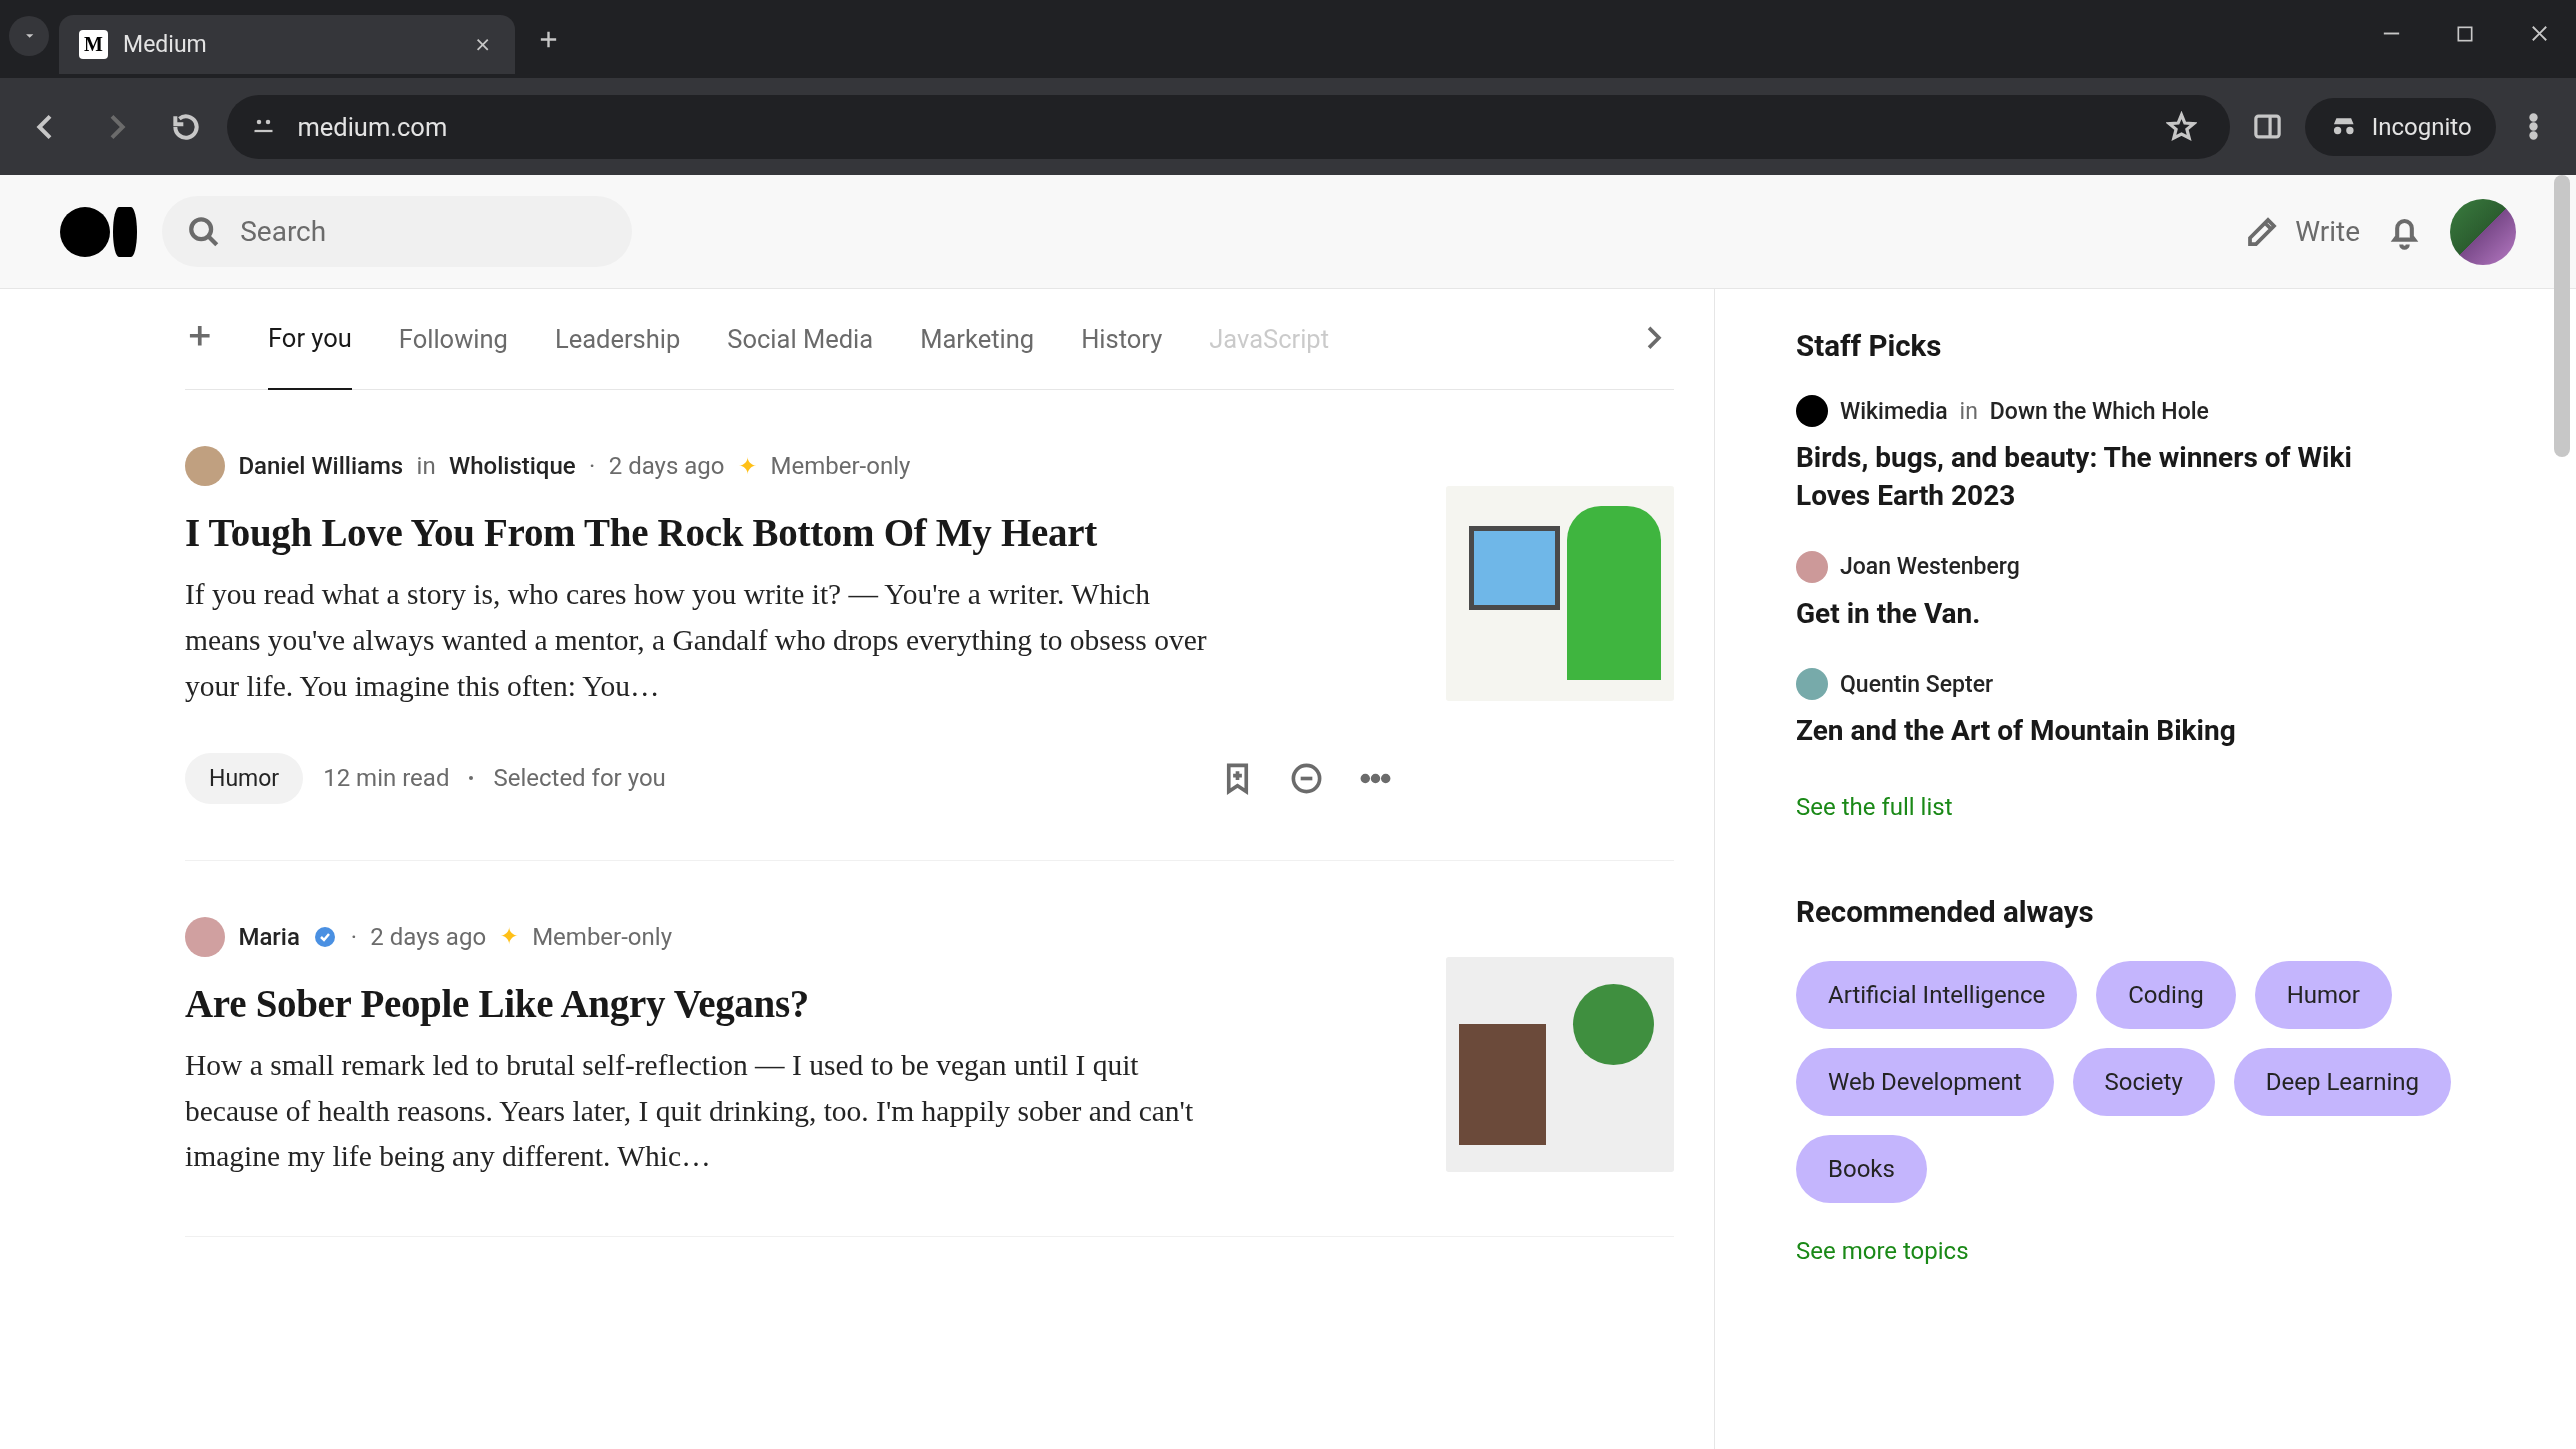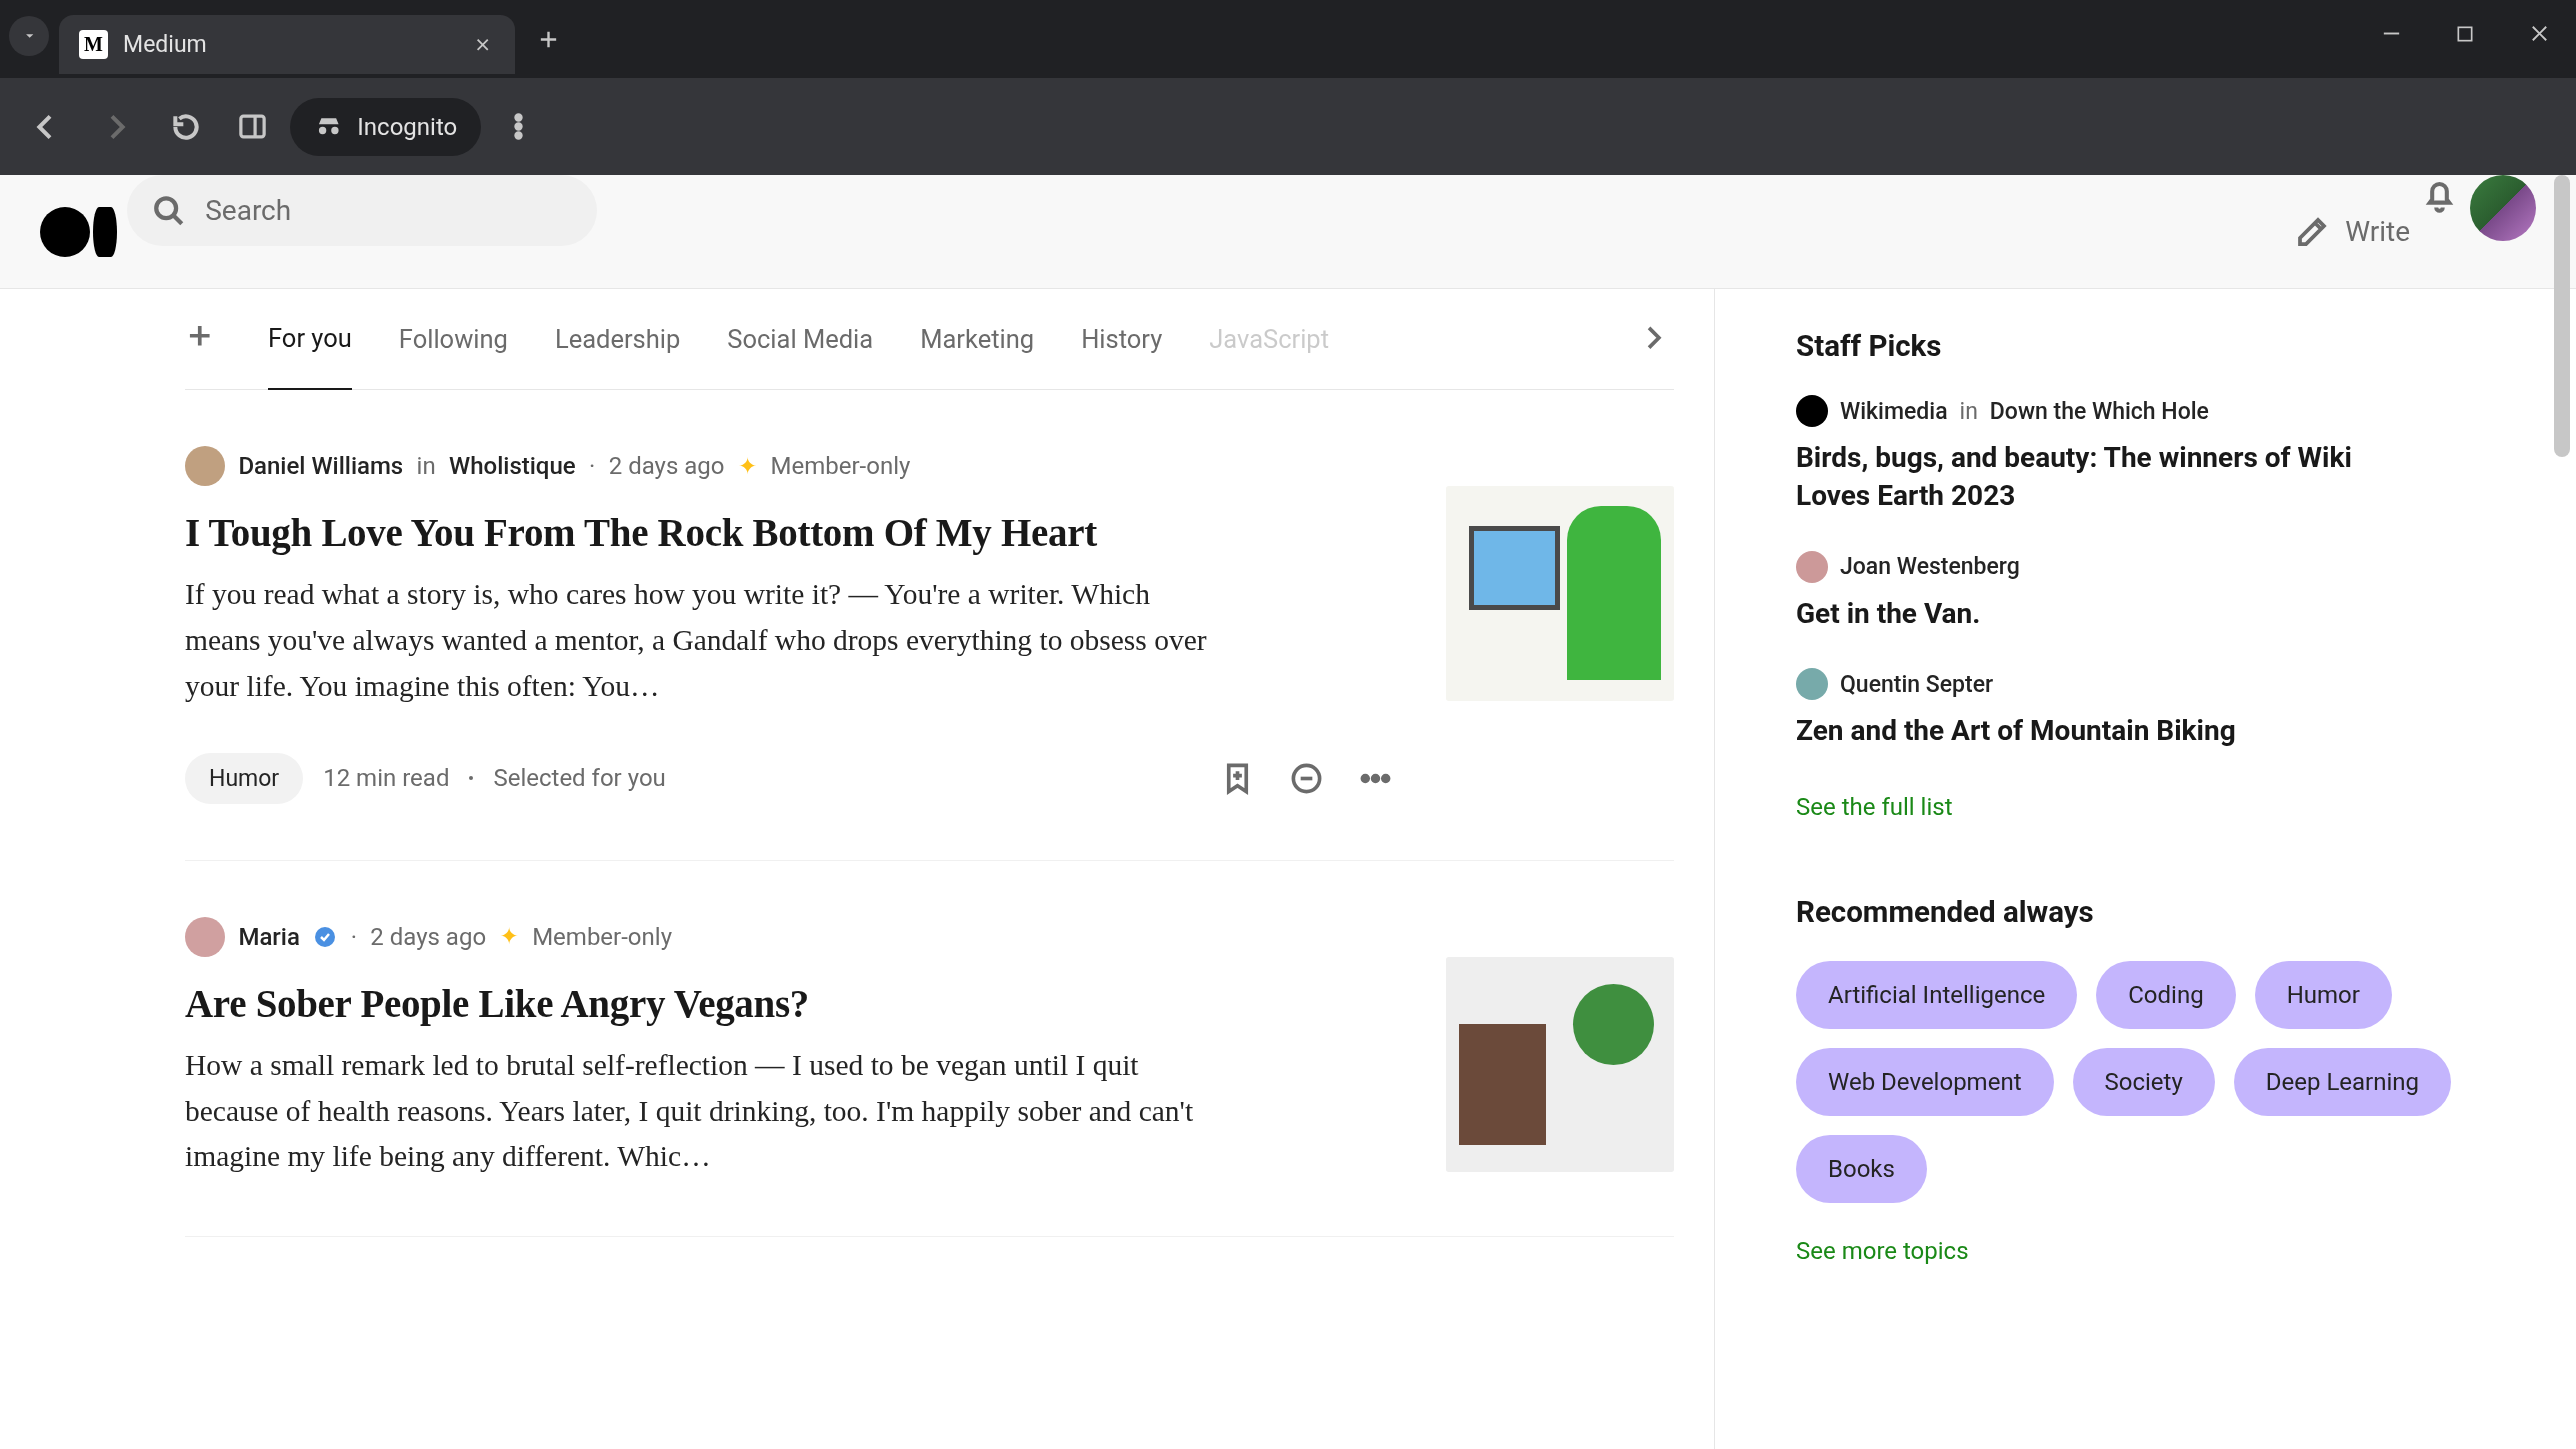--- a/index.html
+++ b/index.html
@@ -29,21 +29,21 @@
 .omnibox { flex:1; background: #202124; height: 64px; border-radius: 32px; display:flex; align-items:center; padding: 0 23px; gap: 20px; }
 .omnibox svg { width: 27px; height: 27px; fill:#c7c7c7; }
 .omnibox .url { color:#e3e3e3; font-size: 25.5px; flex:1; }
 .tool-icon { width: 51px; height: 51px; display:flex; align-items:center; justify-content:center; }
 .tool-icon svg { width: 31px; height: 31px; stroke:#c7c7c7; stroke-width:2.5; fill:none; }
 .incognito-chip { background:#202124; height: 58px; border-radius: 29.5px; display:flex; align-items:center; padding: 0 24px; gap: 13.4px; color:#e3e3e3; font-size: 24px; }
 .incognito-chip svg { width: 29.5px; height: 29.5px; fill:#c7c7c7; }
 
 
 .app { background:#fff; height: calc(1449px - 78px - 97px); position: relative; }
-.med-header { height: 114px; border-bottom: 0.7px solid #e6e6e6; display:flex; padding: 0 40px; gap: 10px; background:#f8f8f8; }
+.med-header { height: 114px; border-bottom: 0.7px solid #e6e6e6; display:flex; align-items:center; padding: 0 60px; gap: 25px; background:#f8f8f8; }
 .logo { display:flex; align-items:center; gap:2.7px; }
 .logo .big { width: 50px; height: 50px; background:#000; border-radius:50%; }
 .logo .mid { width: 24px; height: 50px; background:#000; border-radius: 50% / 100%; }
 .searchbox { background:#f0f0f0; height: 71px; border-radius: 36px; width: 470px; display:flex; align-items:center; padding: 0 25.5px; gap: 19px; }
 .searchbox svg { width: 34px; height: 34px; stroke:#6b6b6b; stroke-width:3; fill:none; }
 .searchbox span { color:#6b6b6b; font-size: 28px; }
 .med-header-spacer { flex:1; }
 .write-btn { display:flex; align-items:center; gap:14.8px; color:#6b6b6b; font-size:28px; }
 .write-btn svg { width:36px; height:36px; stroke:#6b6b6b; stroke-width:2.5; fill:none; }
 .bell { width:40px; height:40px; }
@@ -157,20 +157,33 @@
   <div class="nav-btn disabled">
       <svg viewBox="0 0 24 24">
         <path d="M9 4l8 8-8 8"></path>
       </svg>
     </div>
   <div class="nav-btn">
       <svg viewBox="0 0 24 24">
         <path d="M4 12a8 8 0 1 0 3-6.2M4 4v6h6"></path>
       </svg>
     </div>
+  <div class="omnibox">
+    <svg viewBox="0 0 24 24">
+        <circle cx="8" cy="8" r="2"></circle>
+        <circle cx="16" cy="8" r="2"></circle>
+        <path d="M4 16h16" stroke="#c7c7c7" stroke-width="2"></path>
+      </svg>
+    <span class="url">medium.com</span>
+    <div class="tool-icon">
+        <svg viewBox="0 0 24 24">
+          <path d="M12 3l2.6 6.3 6.8.5-5.2 4.4 1.7 6.6L12 17.8 6.1 20.8l1.7-6.6L2.6 9.8l6.8-.5z"></path>
+        </svg>
+      </div>
+  </div>
   <div class="tool-icon">
       <svg viewBox="0 0 24 24">
         <rect x="3" y="4" width="18" height="16" rx="2"></rect>
         <path d="M14 4v16"></path>
       </svg>
     </div>
   <div class="incognito-chip">
     <svg viewBox="0 0 24 24">
         <path d="M4 10h16l-2-5H6zM7 18a3 3 0 1 0 0-6 3 3 0 0 0 0 6zm10 0a3 3 0 1 0 0-6 3 3 0 0 0 0 6zM10 15h4"></path>
       </svg>

